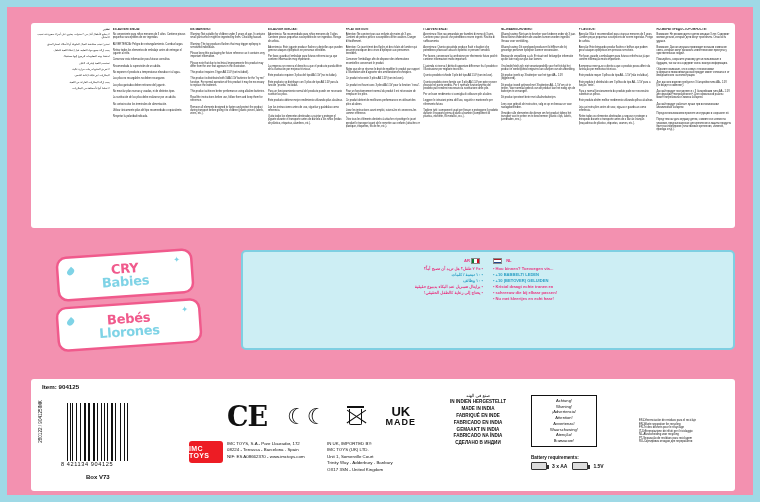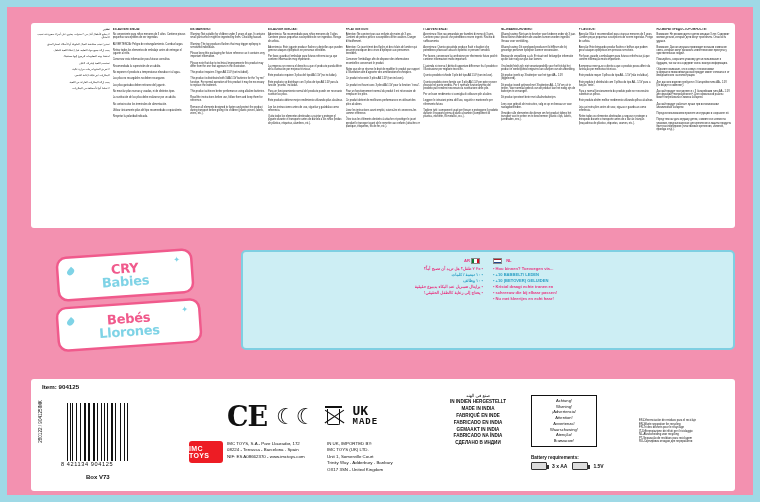--- a/index.html
+++ b/index.html
@@ -149,21 +149,21 @@
     font-size:4.6px; color:#111; white-space:nowrap;
   }
   .boxv {
     position:absolute; left:55px; top:95px;
     font-size:6px; font-weight:bold; color:#111;
   }
 
   
   .marks {
     position:absolute; left:196px; top:24px;
-    display:flex; align-items:center; gap:9px;
+    display:flex; align-items:center; gap:20px;
   }
   .ce {
     font-family:"DejaVu Serif", serif;
     font-size:27px; font-weight:bold; color:#111;
     letter-spacing:-1px; line-height:1;
   }
   .moons { display:flex; gap:1px; font-size:22px; color:#111; line-height:1; }
   .wee {
     width:19px; height:25px; position:relative;
   }
@@ -178,23 +178,23 @@
   .wee .cross {
     position:absolute; left:-2px; top:0; width:23px; height:25px;
   }
   .wee .cross:before, .wee .cross:after {
     content:""; position:absolute; left:0; top:12px;
     width:23px; height:1.4px; background:#111;
   }
   .wee .cross:before { transform:rotate(34deg); }
   .wee .cross:after { transform:rotate(-34deg); }
   .ukca {
-    font-family:Liberation Mono, monospace;
+    font-family:Liberation Sans, sans-serif;
     font-size:13px; font-weight:bold; color:#111;
-    line-height:0.95; 
+    line-height:0.95; text-align:center;
   }
   .ukca small { display:block; font-size:9px; letter-spacing:1px; }
 
   
   .imc-logo {
     position:absolute; left:158px; top:62px;
     width:34px; height:22px;
     background:#ed1c24; border-radius:3px;
     color:#fff; font-weight:bold; font-size:7px;
     display:flex; align-items:center; justify-content:center;

